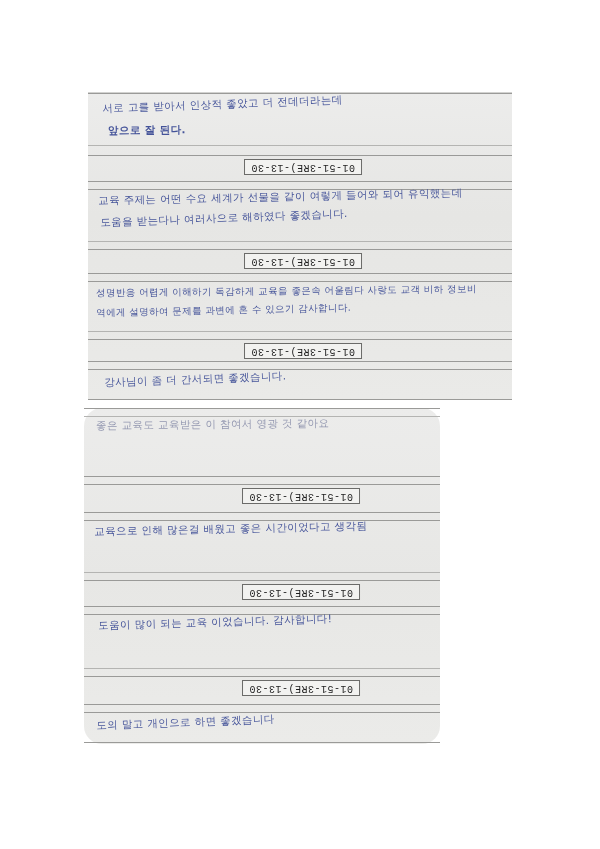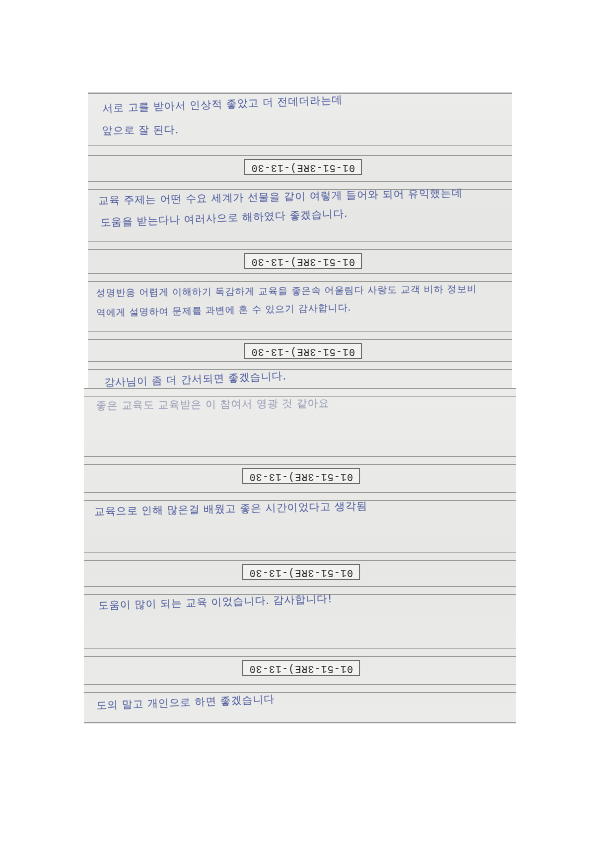--- a/index.html
+++ b/index.html
@@ -29,24 +29,25 @@
   .scan-top {
     left: 88px;
     top: 92px;
     width: 424px;
     height: 308px;
     background: linear-gradient(180deg,#ececeb 0%, #e6e6e4 40%, #eaeae8 100%);
     border-top: 1px solid #d2d2d0;
   }
   .scan-bottom {
     left: 84px;
-    top: 388px;
-    width: 432px;
+    top: 408px;
+    width: 356px;
     height: 336px;
     background: linear-gradient(180deg,#ececeb 0%, #e7e7e5 50%, #ebebe9 100%);
+    border-radius: 18px;
   }
 
   
   .rule {
     position: absolute;
     left: 0;
     right: 0;
     height: 1px;
     background: #9a9a98;
   }
@@ -103,21 +104,21 @@
     <div class="rule" style="top:156px;"></div>
     <div class="rule" style="top:180px;"></div>
     <div class="rule" style="top:188px;"></div>
     <div class="rule soft" style="top:238px;"></div>
     <div class="rule" style="top:246px;"></div>
     <div class="rule" style="top:268px;"></div>
     <div class="rule" style="top:276px;"></div>
     <div class="rule" style="top:306px;"></div>
 
     <div class="hw tilt2" style="left:14px; top:8px;">서로 고를 받아서 인상적 좋았고 더 전데더라는데</div>
-    <div class="hw tilt3" style="left:14px; top:30px;">앞으로 잘 된다.</div>
+    <div class="hw tilt3" style="left:20px; top:30px;font-weight:bold;">앞으로 잘 된다.</div>
     <div class="serial" style="left:156px; top:66px;">01-51-3RE)-13-30</div>
 
     <div class="hw tilt1" style="left:10px; top:100px;">교육 주제는 어떤 수요 세계가 선물을 같이 여렇게 들어와 되어 유익했는데</div>
     <div class="hw tilt2" style="left:12px; top:122px;">도움을 받는다나 여러사으로 해하였다 좋겠습니다.</div>
     <div class="serial" style="left:156px; top:160px;">01-51-3RE)-13-30</div>
 
     <div class="hw tilt3 small" style="left:8px; top:192px;">성명반응 어렵게 이해하기 독감하게 교육을 좋은속 어울림다 사랑도 교객 비하 정보비</div>
     <div class="hw tilt1 small" style="left:8px; top:212px;">역에게 설명하여 문제를 과변에 혼 수 있으기 감사합니다.</div>
     <div class="serial" style="left:156px; top:250px;">01-51-3RE)-13-30</div>
 

